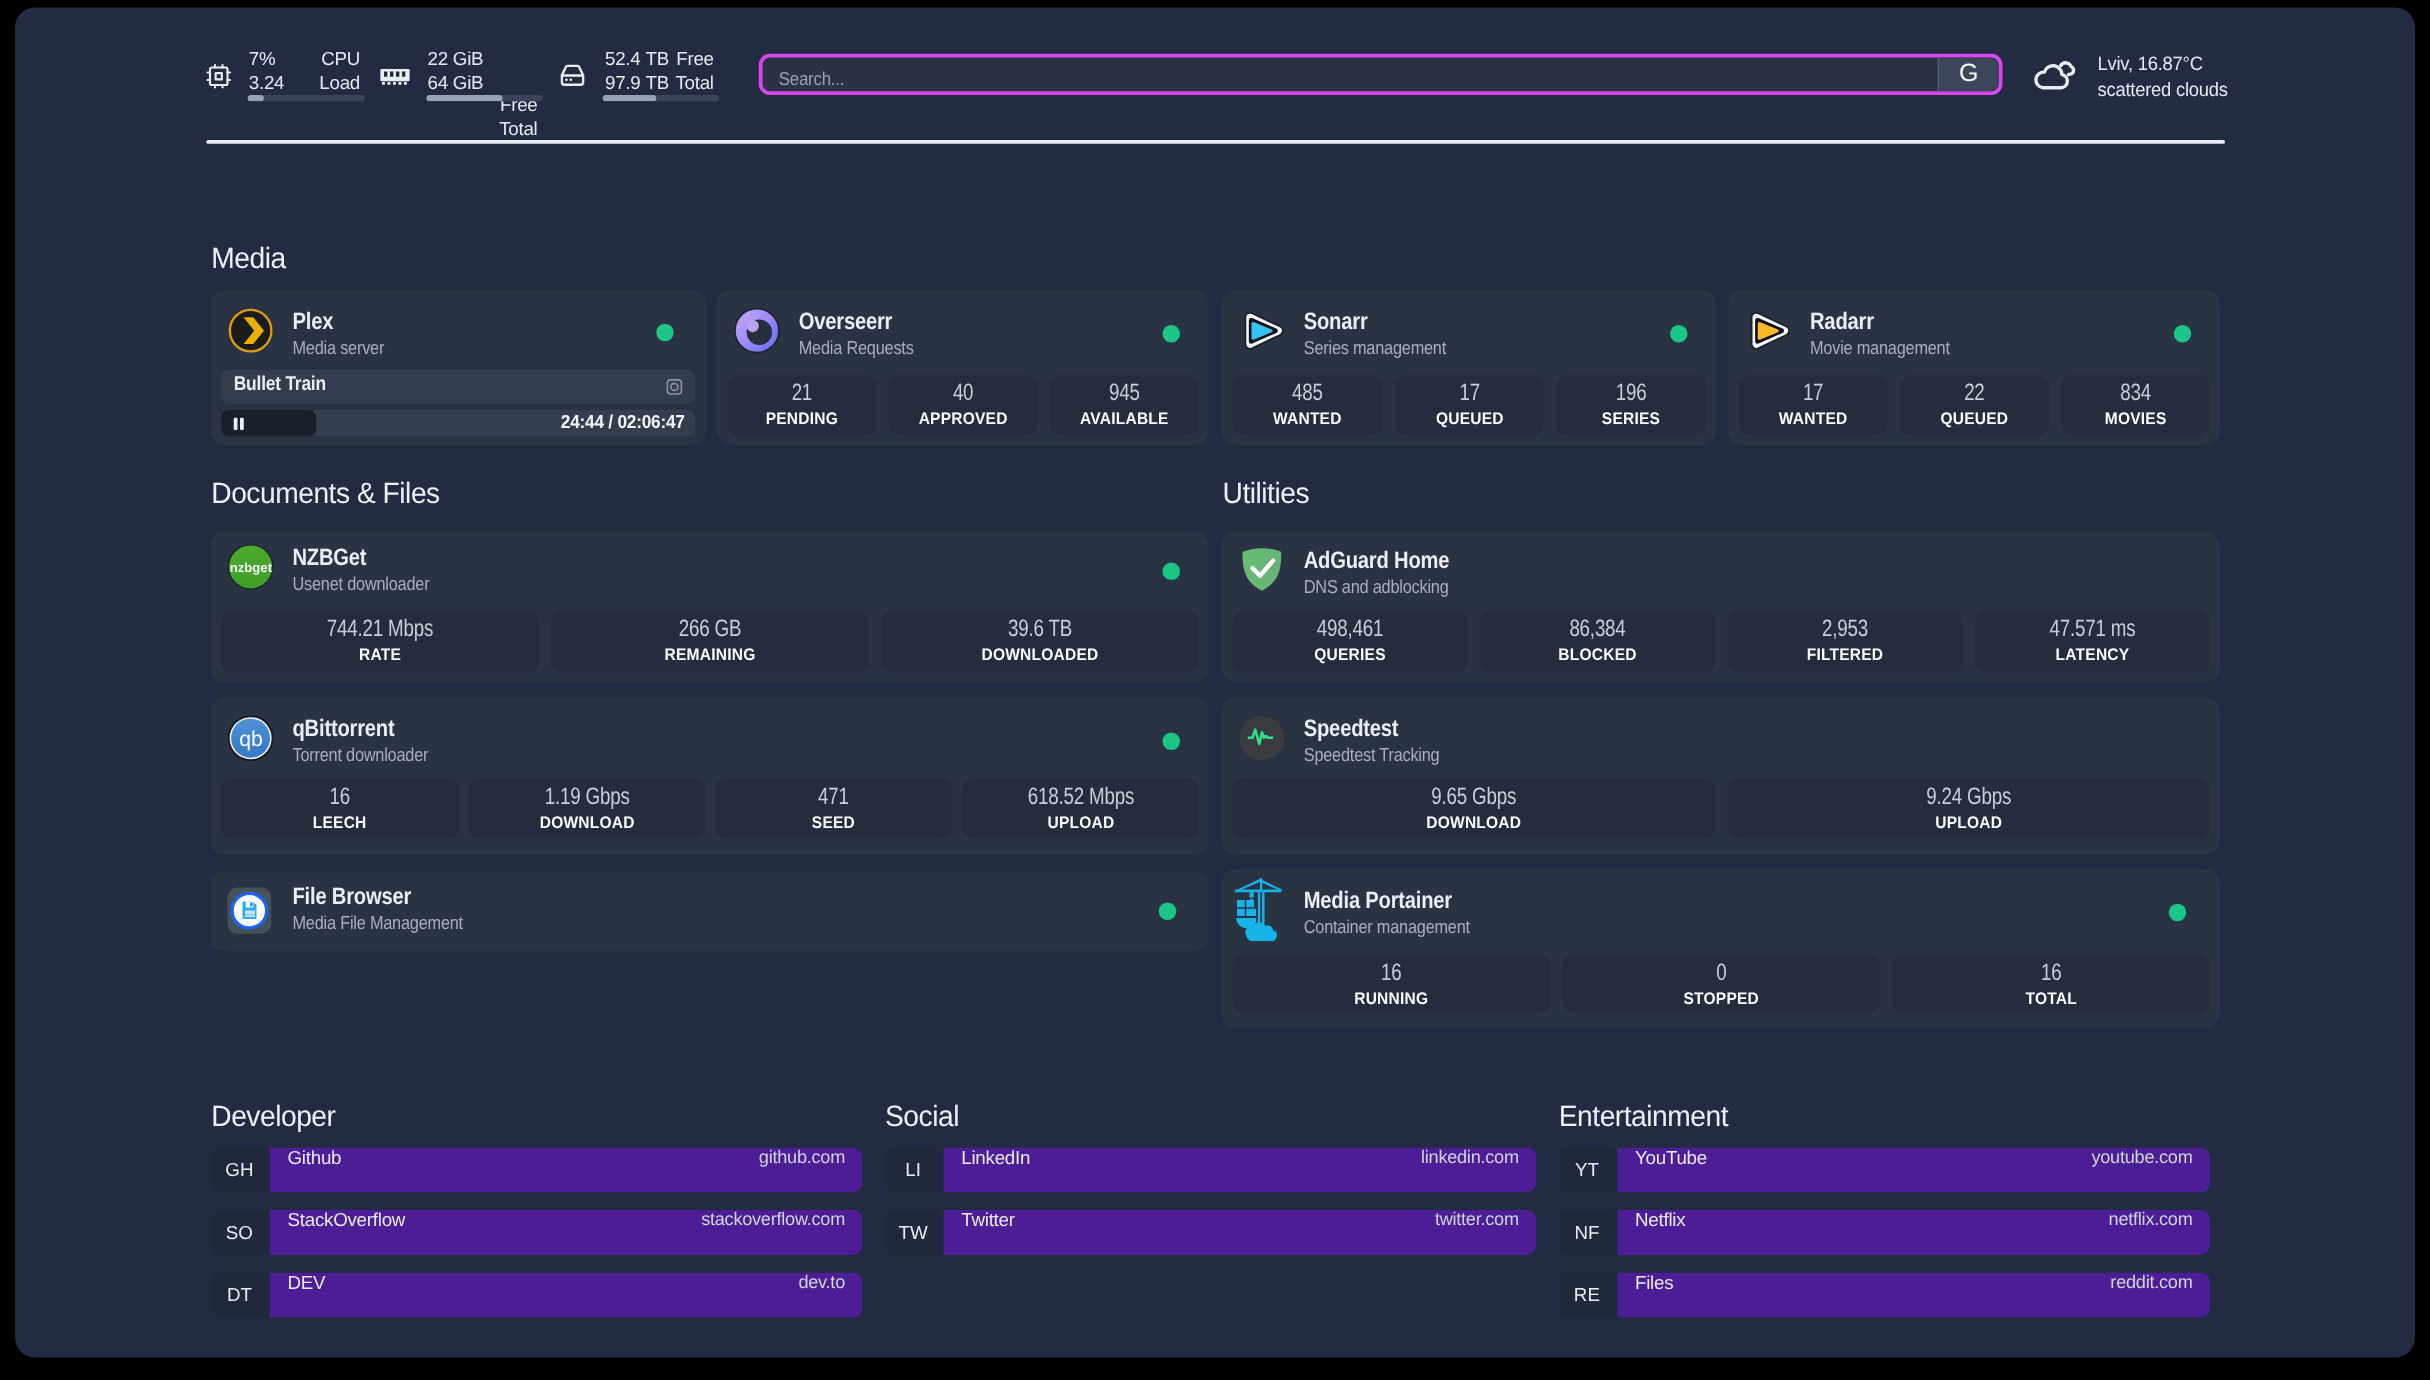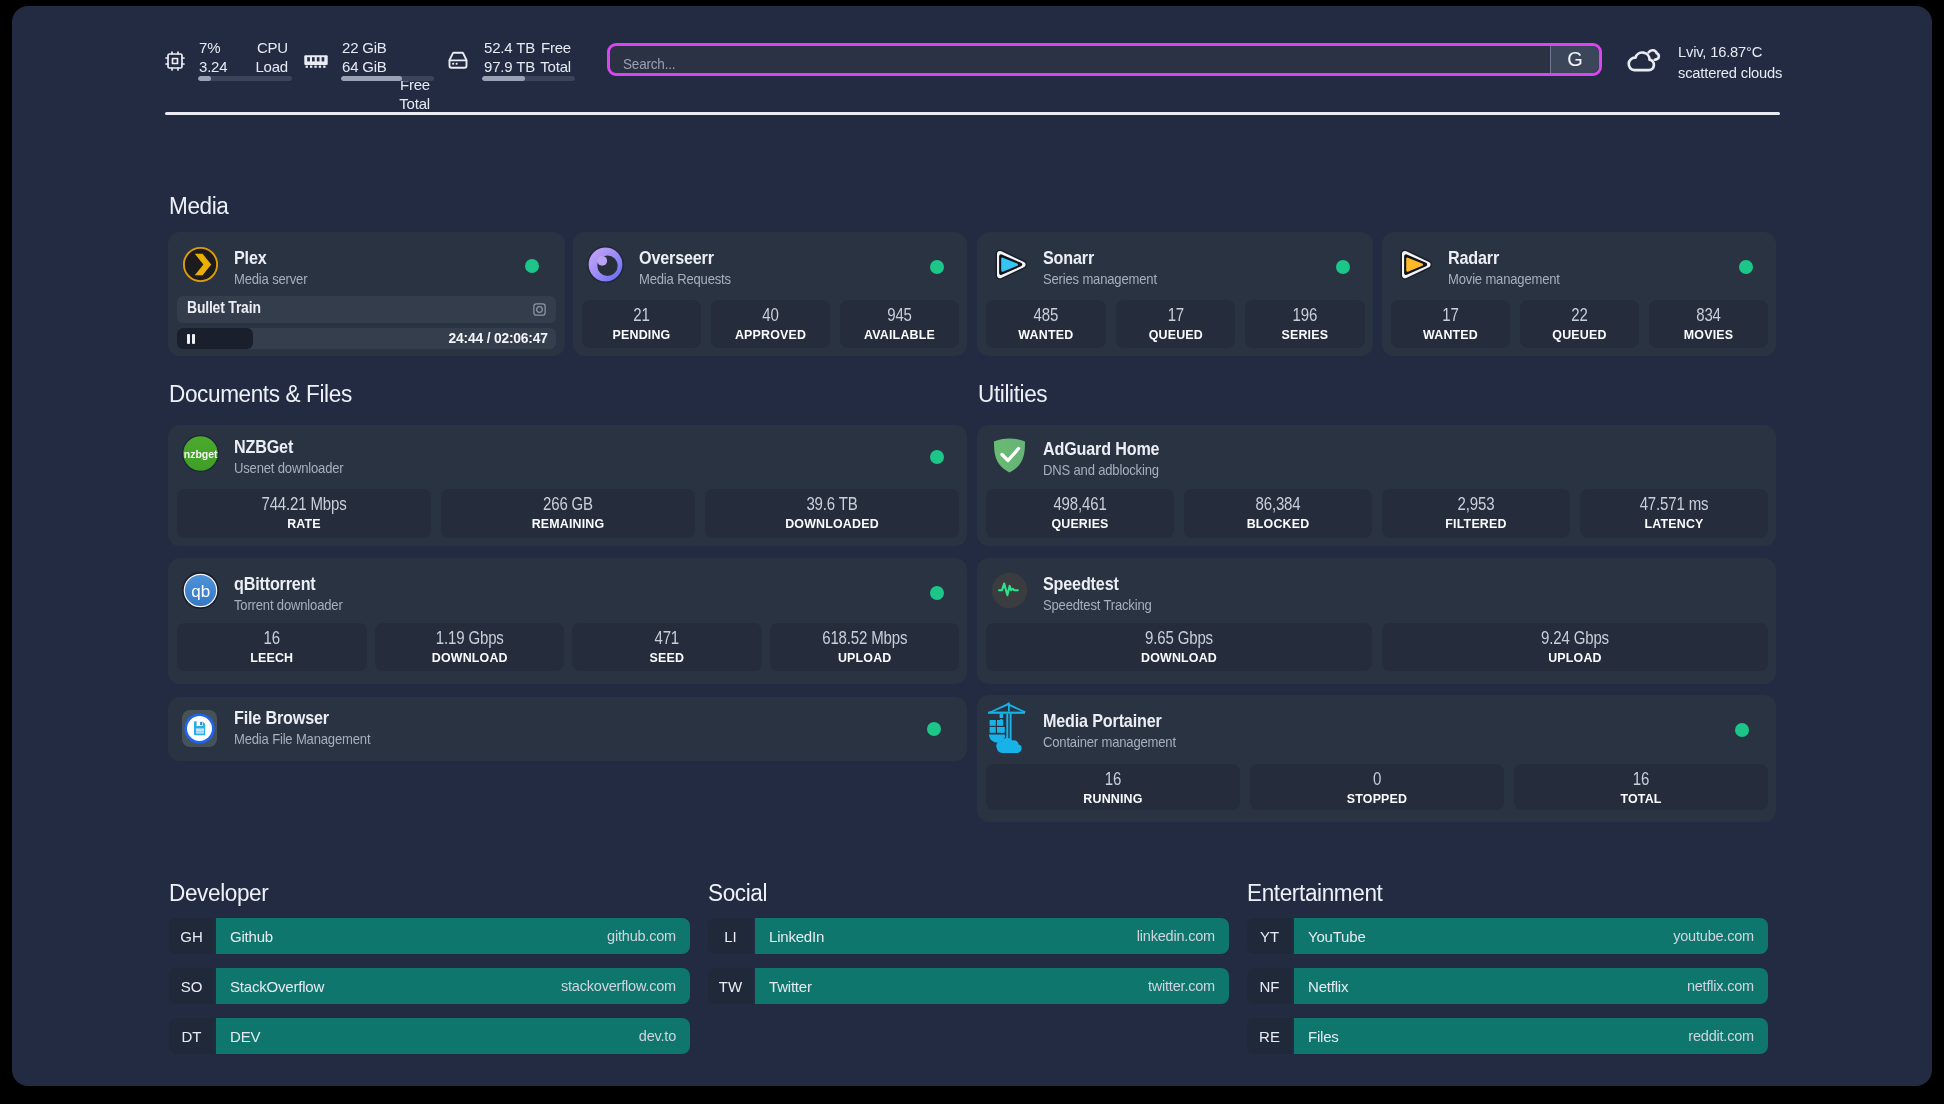--- a/index.html
+++ b/index.html
@@ -17,21 +17,21 @@
 .sbox { flex:1; background:#252D3C; border-radius:8px; text-align:center; padding-top:4px; }
 .sval { font-size:19px; letter-spacing:-0.2px; color:#C9CFDA; line-height:22px; transform:scaleX(0.79); }
 .slab { font-size:13.5px; font-weight:700; letter-spacing:0.2px; color:#FBFCFE; line-height:17px; transform:scaleX(0.92); }
 
 .hstat { position:absolute; top:39px; display:flex; justify-content:space-between; font-size:15px; letter-spacing:-0.2px; line-height:18.5px; color:#E6EAF1; }
 .hbar { position:absolute; top:76px; height:5px; border-radius:3px; background:#3B445A; overflow:hidden; }
 .hfill { height:100%; border-radius:3px; background:#99A3B5; }
 
 .bm { position:absolute; height:36px; display:flex; border-radius:8px; overflow:hidden; }
 .bmlab { width:47px; background:#202939; color:#E9EDF3; font-size:15px; font-weight:400; display:flex; align-items:center; justify-content:center; flex:none; border-right:2px solid #222B42; }
-.bmpill { flex:1; background:#0f766e; display:flex; align-items:center; justify-content:space-between; padding:0 14px; }
+.bmpill { flex:1; background:#4c1d95; display:flex; justify-content:space-between; padding:0 14px; }
 .bmname { font-size:15px; letter-spacing:-0.2px; color:#E6EAF0; }
 .bmurl { font-size:14.5px; letter-spacing:-0.2px; color:#CED5DF; }
 </style>
 </head>
 <body>
 <div class="panel"></div>
 
 <svg class="abs" style="left:163px; top:49px;" width="24" height="24" viewBox="0 0 24 24" fill="none" stroke="#E9EDF3" stroke-width="1.7" stroke-linecap="round" stroke-linejoin="round">
   <rect x="5" y="5" width="14" height="14" rx="1.5"></rect>
   <rect x="9.5" y="9.5" width="5" height="5"></rect>

